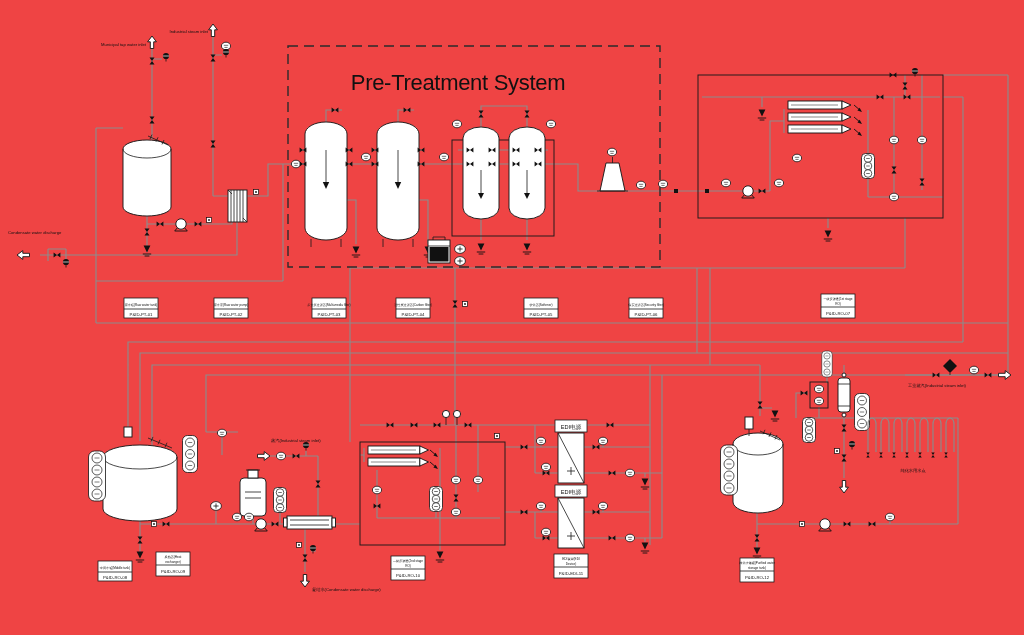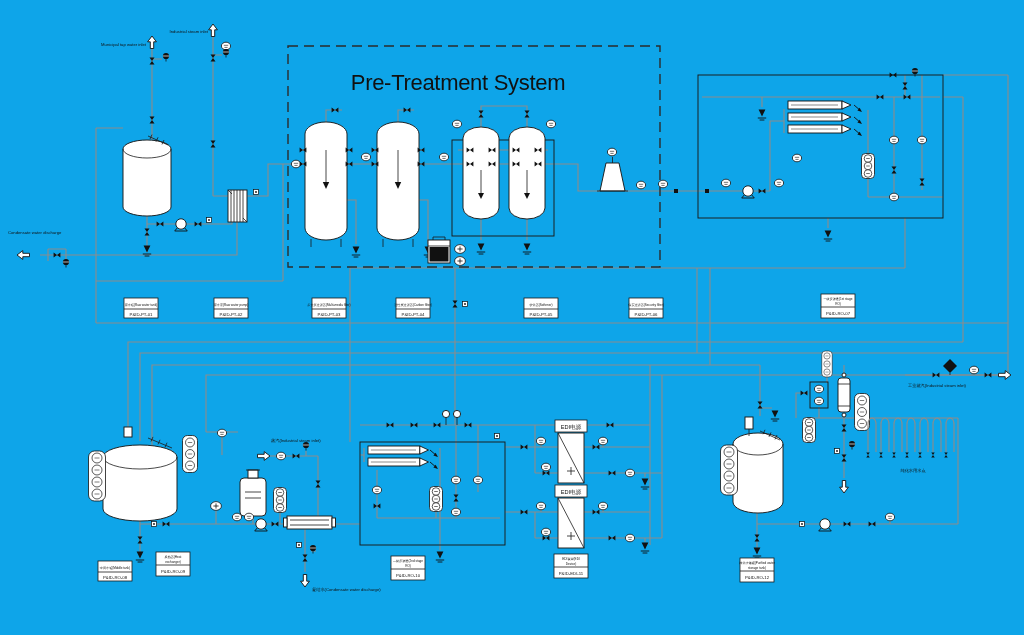--- a/index.html
+++ b/index.html
@@ -1,17 +1,17 @@
 <!DOCTYPE html>
 <html><head>
 <meta charset="utf-8">
 <style>
   html,body{margin:0;padding:0;background:#fff;}
   body{font-family:"Liberation Sans", sans-serif;}
-  .stage{position:relative;width:1024px;height:635px;background:#0ea5e9;overflow:hidden;}
+  .stage{position:relative;width:1024px;height:635px;background:#ef4444;overflow:hidden;}
   svg{display:block;}
   .p  {fill:none;stroke:#8c8c8c;stroke-width:1.15;}
   .pk {fill:none;stroke:#1a1a1a;stroke-width:0.8;}
   .eq {fill:#ffffff;stroke:#1a1a1a;stroke-width:0.95;}
   .eqt{fill:none;stroke:#1a1a1a;stroke-width:0.95;}
   .dash{fill:none;stroke:#2b2b2b;stroke-width:1.4;stroke-dasharray:10 6;}
   text{fill:#111;}
   .title{font-size:22px;letter-spacing:-0.3px;}
   .lbl{font-size:4.2px;}
   .t1{font-size:3.1px;text-anchor:middle;}

